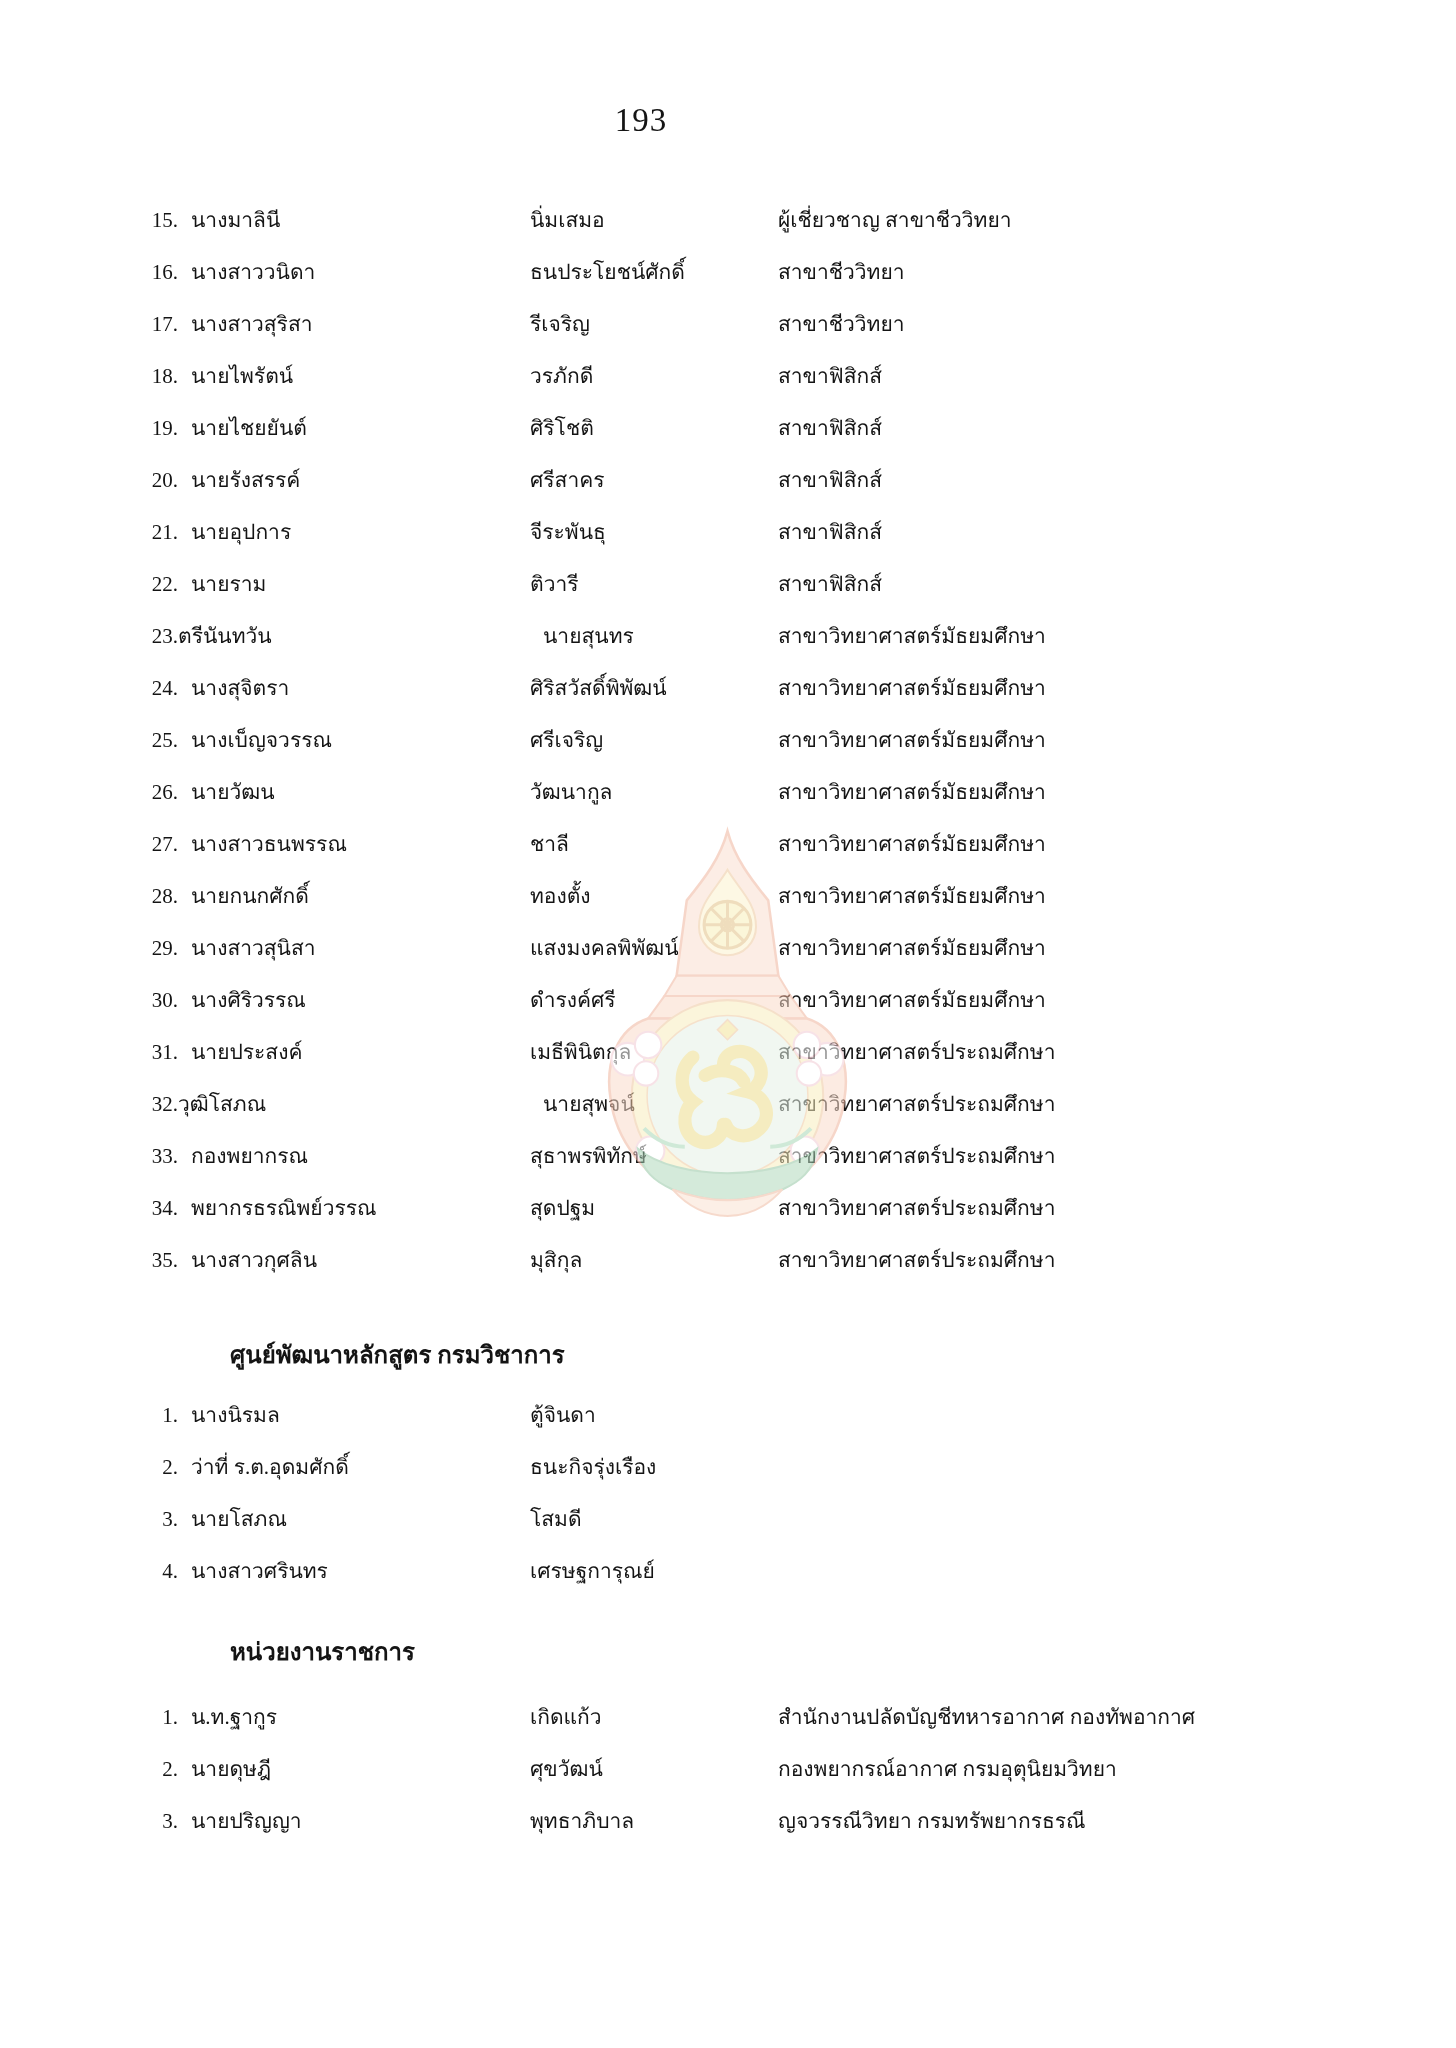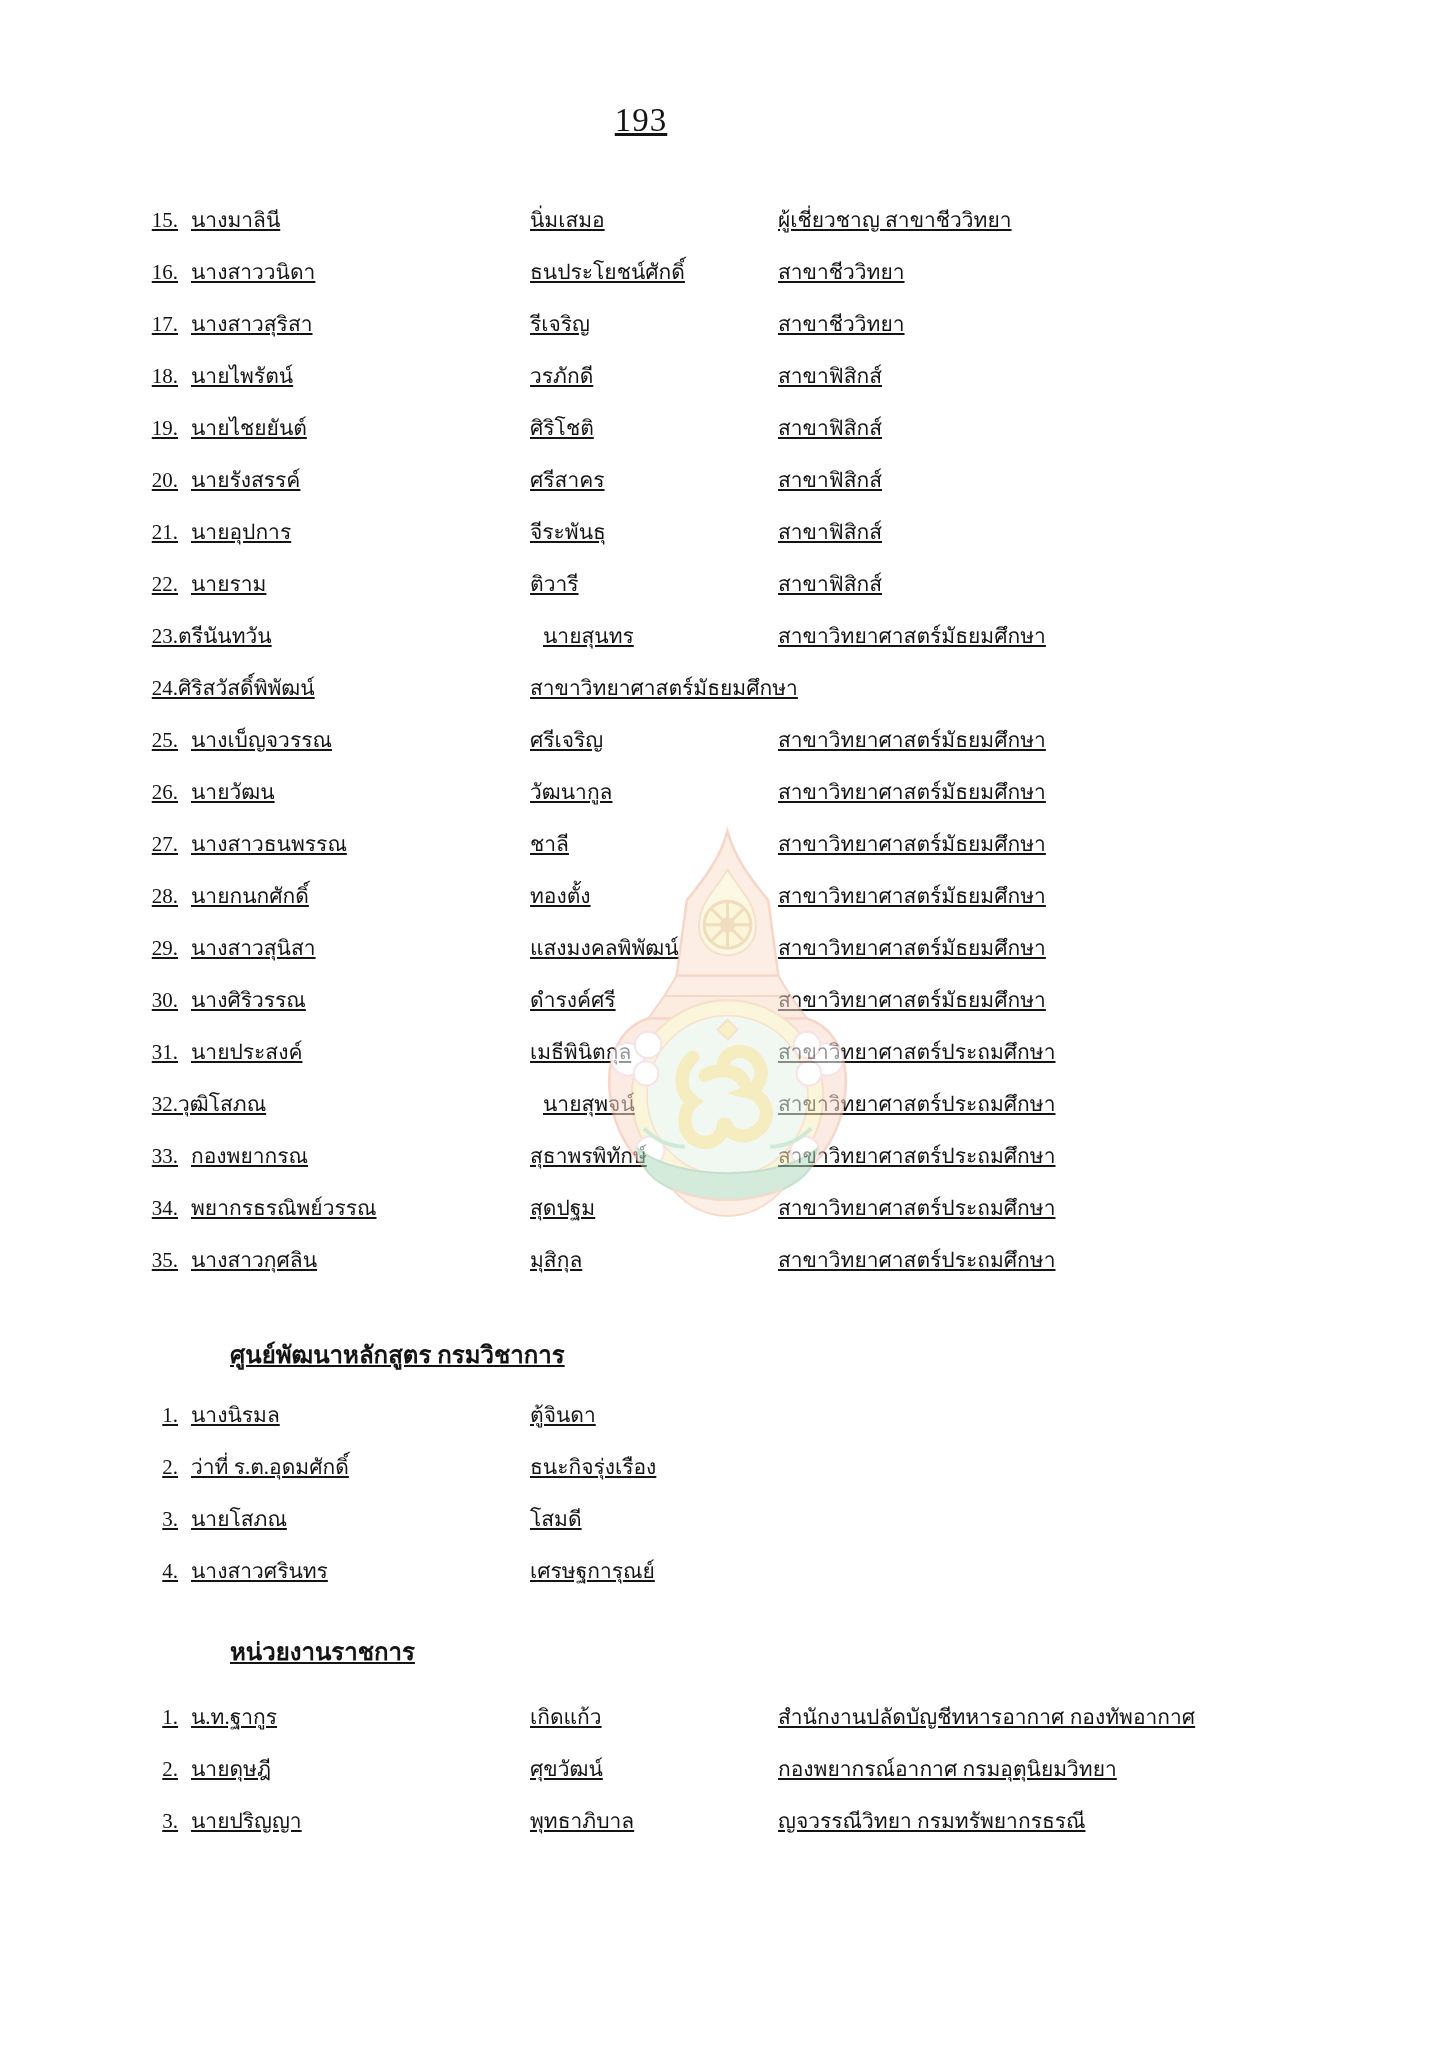--- a/index.html
+++ b/index.html
@@ -3,21 +3,20 @@
 <meta charset="utf-8">
 <style>
   html,body{margin:0;padding:0;background:#ffffff;}
   .page{
     position:relative;
     width:1282px;height:2048px;
     background:#ffffff;
     overflow:hidden;
     font-family:"Liberation Serif","DejaVu Serif",serif;
     color:#141414;
-    text-decoration:underline;
   }
   .page-number{
     margin-top:100px;
     text-align:center;
     font-size:33px;
     line-height:40px;
     letter-spacing:1px;
   }
   .list{width:100%;}
   .row{
@@ -161,20 +160,21 @@
         <span class="cell cell-org">สาขาฟิสิกส์</span>
       </div>
       <div class="row">
         <span class="cell cell-no">23.</span>
         <span class="cell cell-last">ตรีนันทวัน</span>
         <span class="cell cell-first">นายสุนทร</span>
         <span class="cell cell-org">สาขาวิทยาศาสตร์มัธยมศึกษา</span>
       </div>
       <div class="row">
         <span class="cell cell-no">24.</span>
+        <span class="cell cell-first">นางสุจิตรา</span>
         <span class="cell cell-last">ศิริสวัสดิ์พิพัฒน์</span>
         <span class="cell cell-org">สาขาวิทยาศาสตร์มัธยมศึกษา</span>
       </div>
       <div class="row">
         <span class="cell cell-no">25.</span>
         <span class="cell cell-first">นางเบ็ญจวรรณ</span>
         <span class="cell cell-last">ศรีเจริญ</span>
         <span class="cell cell-org">สาขาวิทยาศาสตร์มัธยมศึกษา</span>
       </div>
       <div class="row">

